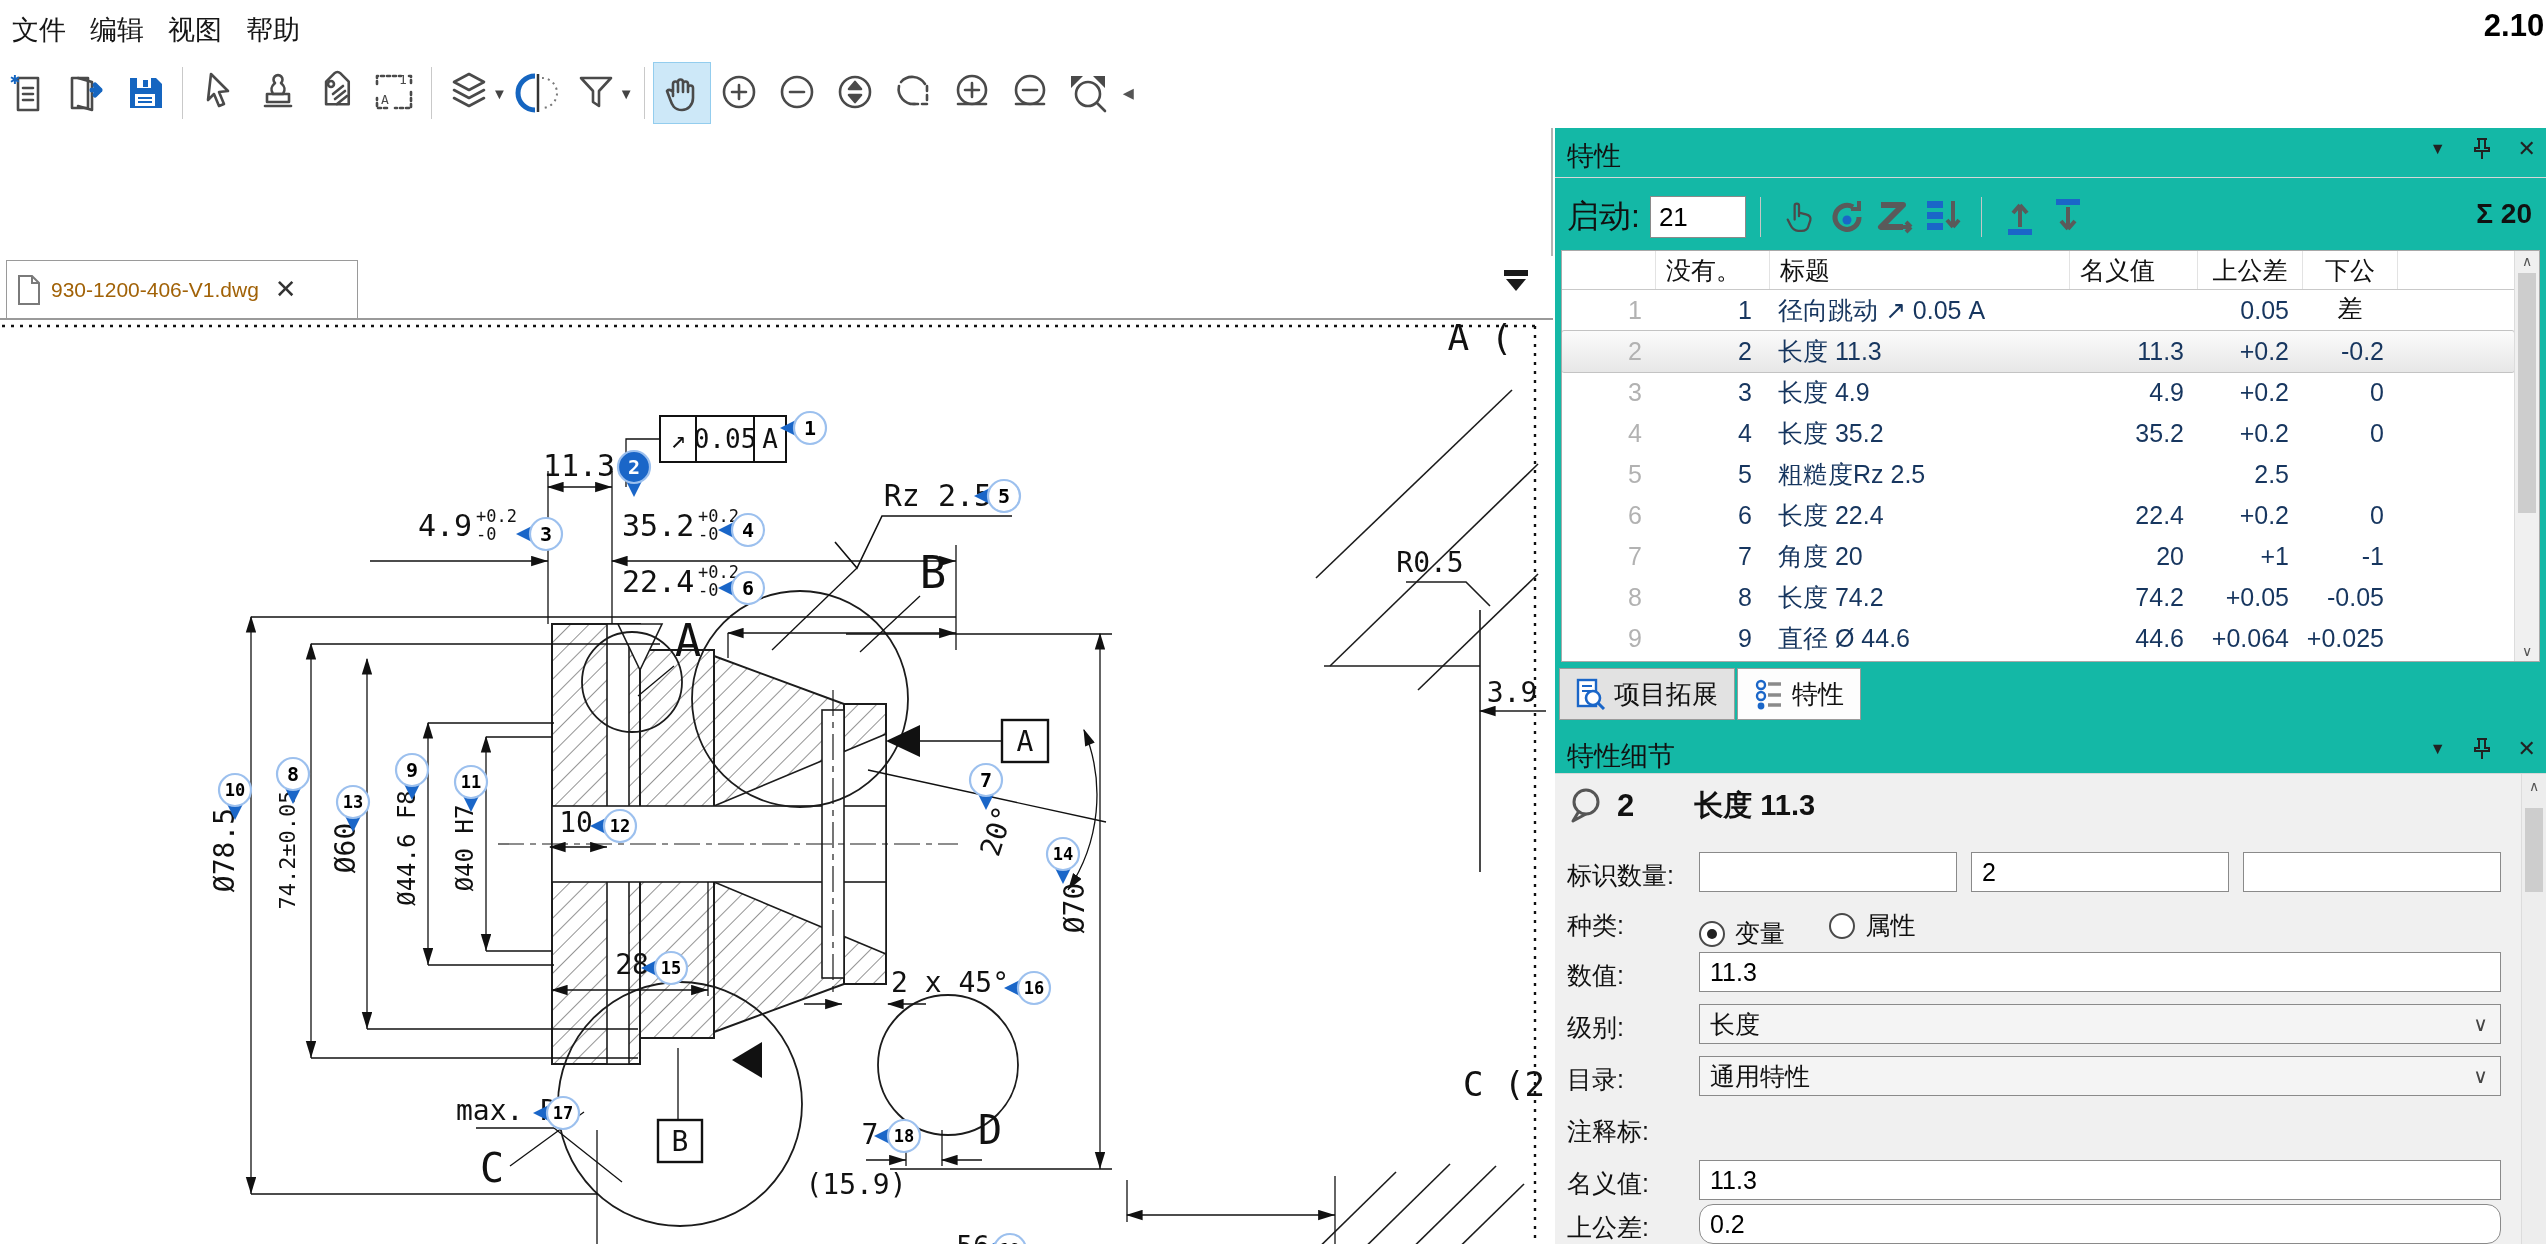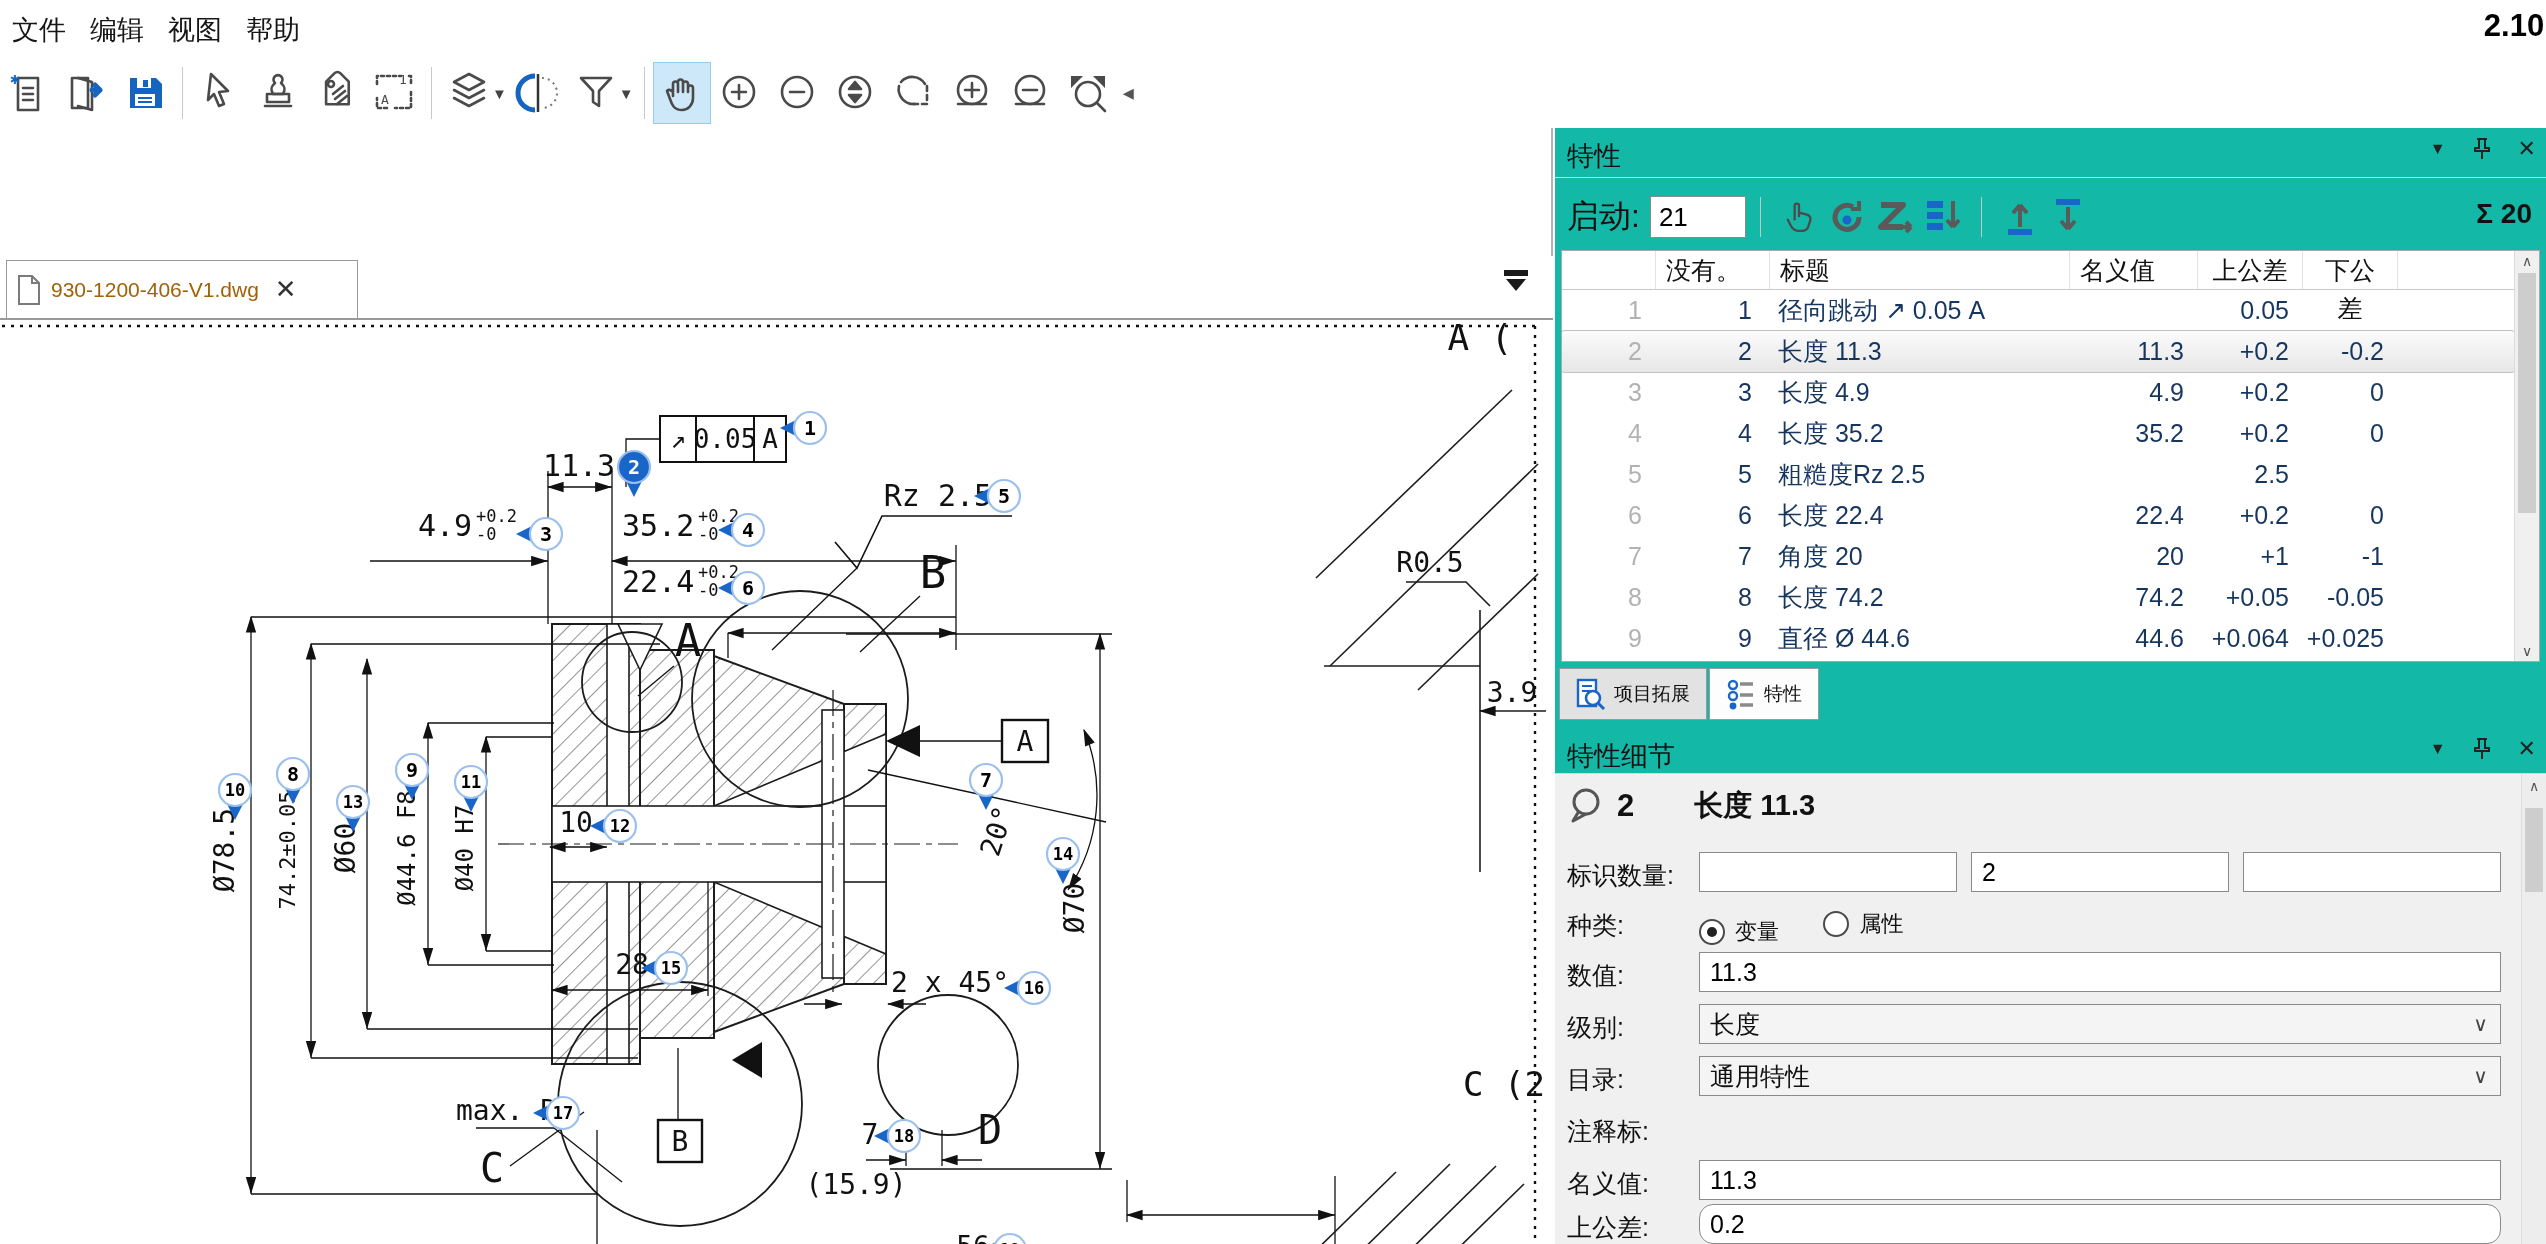--- a/index.html
+++ b/index.html
@@ -52,35 +52,35 @@
   .trow .c-idx{color:#b2b2b2;text-align:right;padding-right:14px;}
   .trow .c-no{color:#17365f;text-align:right;padding-right:18px;}
   .trow .c-title{color:#17365f;padding-left:8px;white-space:nowrap;}
   .trow .c-num{color:#17365f;text-align:right;padding-right:14px;}
   .trow.sel{background:linear-gradient(#fbfbfb,#e7e7e7);outline:1px solid #c3c3c3;border-radius:2px;}
   .vscroll{position:absolute;right:0;top:0;bottom:0;width:24px;background:#f0f0f0;border-left:1px solid #dcdcdc;}
   .vscroll .arr{position:absolute;left:0;width:24px;text-align:center;font-size:14px;color:#555;}
   .vscroll .thumb{position:absolute;left:3px;width:18px;background:#cdcdcd;}
   
   .btabs{position:absolute;left:4px;top:540px;height:56px;display:flex;gap:2px;}
-  .btab{display:flex;align-items:center;gap:8px;padding:0 16px;font-size:19px;border:1px solid #9a9a9a;height:52px;box-sizing:border-box;}
+  .btab{display:flex;align-items:center;gap:8px;padding:0 16px;font-size:26px;border:1px solid #9a9a9a;height:52px;box-sizing:border-box;}
   .btab.active{background:#e2e2e2;}
   .btab.inactive{background:#fdfdfd;border-bottom:1px solid #9a9a9a;}
   
   .d-header{position:absolute;left:0;top:600px;width:991px;height:46px;}
   .d-body{position:absolute;left:0;top:646px;width:991px;height:470px;background:#f0f0f0;}
   .d-caption{position:absolute;left:14px;top:12px;display:flex;align-items:center;gap:14px;}
   .d-caption .num{font-size:31px;font-weight:bold;}
   .d-caption .cap{font-size:29px;font-weight:bold;margin-left:46px;}
   .frow{position:absolute;left:0;height:42px;width:991px;}
   .frow .flabel{position:absolute;left:12px;top:7px;font-size:25px;color:#111;}
   .finput{position:absolute;height:40px;border:1px solid #8a8a8a;background:#fff;font-size:25px;padding-left:10px;font-family:inherit;box-sizing:border-box;}
   .fselect{position:absolute;height:40px;border:1px solid #8a8a8a;background:#f4f4f4;font-size:25px;line-height:38px;padding-left:10px;box-sizing:border-box;}
   .fselect .chev{position:absolute;right:12px;top:0;font-size:20px;color:#444;}
-  .radio{display:inline-flex;align-items:center;gap:10px;font-size:22px;margin-right:40px;}
+  .radio{display:inline-flex;align-items:center;gap:10px;font-size:25px;margin-right:40px;}
   .rdot{width:22px;height:22px;border:2px solid #4a4a4a;border-radius:50%;display:inline-flex;align-items:center;justify-content:center;background:#fff;}
   .rdot.on::after{content:"";width:10px;height:10px;background:#222;border-radius:50%;}
   .dscroll{position:absolute;right:0;top:646px;width:24px;height:470px;background:#ededed;border-left:1px solid #dcdcdc;}
   .dscroll .thumb{position:absolute;left:3px;top:34px;width:18px;height:84px;background:#cdcdcd;}
   svg text{font-family:"DejaVu Sans Mono","Liberation Mono",monospace;}
   .icon-svg{stroke:#4a4a4a;fill:none;stroke-width:2.6;stroke-linejoin:round;stroke-linecap:round;}
 </style>
 </head>
 <body>
 

